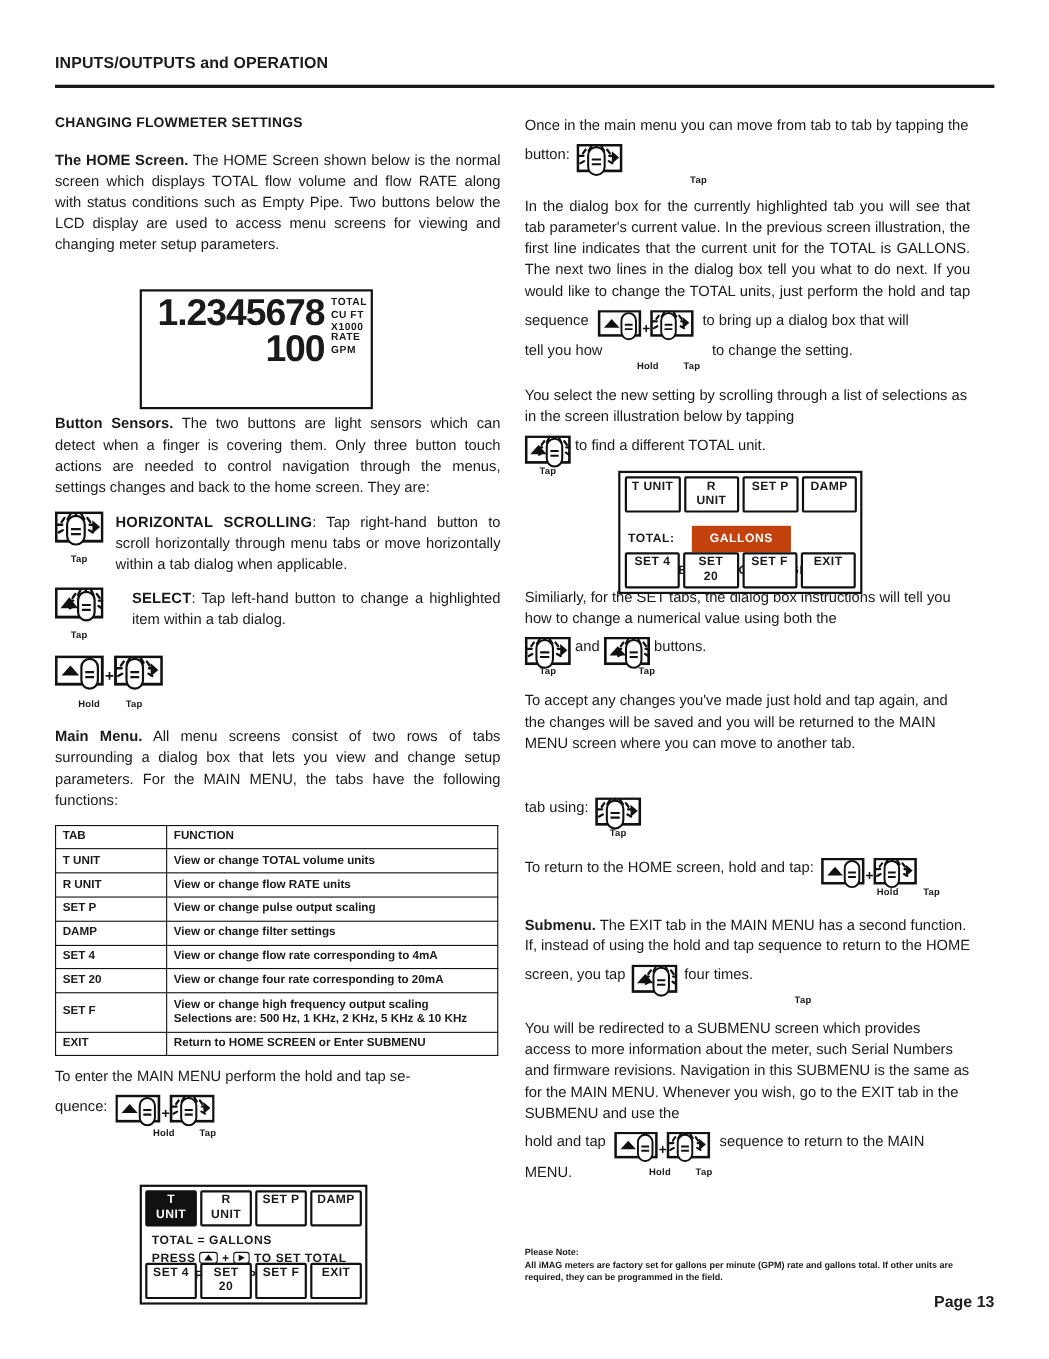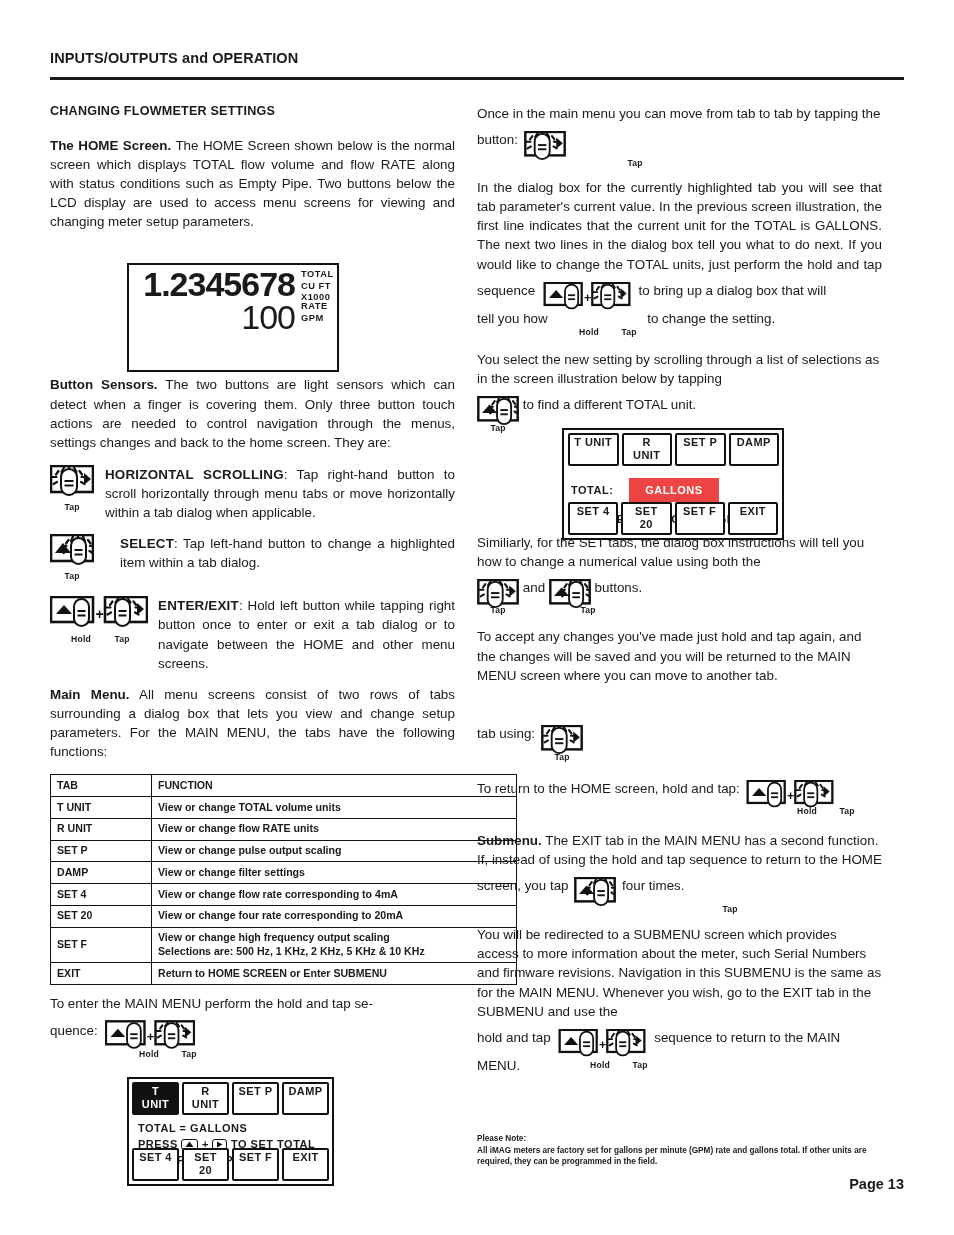--- a/index.html
+++ b/index.html
@@ -38,21 +38,21 @@
     position:absolute;left:127px;top:263px;width:208px;height:105px;
     border:2.5px solid #111;background:#fff;
   }
   #lcd .big{
     position:absolute;left:6px;top:2px;width:160px;text-align:right;
     font-size:34px;font-weight:bold;letter-spacing:-1px;line-height:34px;
     font-family:"Liberation Sans",sans-serif;
   }
   #lcd .big2{
     position:absolute;left:6px;top:35px;width:160px;text-align:right;
-    font-size:34px;font-weight:normal;letter-spacing:-1px;line-height:34px;
+    font-size:34px;font-weight:bold;letter-spacing:-1px;line-height:34px;
   }
   #lcd .units{
     position:absolute;left:172px;top:4px;
     font-size:9.3px;font-weight:bold;line-height:11.6px;letter-spacing:.5px;
   }
   #lcd .units2{
     position:absolute;left:172px;top:36px;
     font-size:9.3px;font-weight:bold;line-height:11.6px;letter-spacing:.5px;
   }
   .caplbl{
@@ -61,21 +61,21 @@
   }
 
   
   .act{position:relative;margin:0 0 12px 0;min-height:46px;}
   .act .ic{position:absolute;left:0;top:0;}
   .act .tx{font-size:13.4px;line-height:1.43;text-align:justify;}
   .act .tx .h{font-weight:bold;letter-spacing:.2px;}
 
   
   table.tab{
-    border-collapse:collapse;width:467px;margin-top:2px;
+    border-collapse:collapse;width:403px;margin-top:2px;
     font-size:10.6px;
   }
   table.tab td{
     border:1.4px solid #111;padding:3.5px 6px;font-weight:bold;vertical-align:middle;
     line-height:1.3;
   }
   table.tab td.c1{width:88px;}
 
   
   .scr{border:2.5px solid #111;background:#fff;position:relative;}
@@ -85,21 +85,21 @@
     font-size:11px;font-weight:bold;letter-spacing:.4px;
     padding:1px 4px 2px 4px;text-align:center;line-height:13px;background:#fff;
   }
   .tabbox.sel{background:#111;color:#fff;}
   .scr .dlg{font-size:11px;font-weight:bold;letter-spacing:.5px;line-height:16px;}
   .keycap{
     display:inline-block;border:1.6px solid #111;border-radius:3px;
     padding:0 2px;line-height:9px;vertical-align:middle;position:relative;top:-1px;
   }
   .keycap svg{display:block;}
-  .hilite{background:#ef4444;color:#fff;padding:4px 16px;display:inline-block;letter-spacing:1px;}
+  .hilite{background:#c2410c;color:#fff;padding:4px 16px;display:inline-block;letter-spacing:1px;}
 
   
   #note{
     position:absolute;left:477px;top:1133px;width:400px;
     font-size:8.2px;font-weight:bold;line-height:11.5px;
   }
   #pageno{
     position:absolute;left:777px;top:1176px;width:127px;text-align:right;
     font-size:14.5px;font-weight:bold;
   }
@@ -212,23 +212,20 @@
           </g>
           <rect x="65" y="3" width="15" height="27" rx="7.5" fill="#fff" stroke="#111" stroke-width="2"></rect>
           <line x1="68.5" y1="15" x2="76.5" y2="15" stroke="#111" stroke-width="2"></line>
           <line x1="68.5" y1="19.5" x2="76.5" y2="19.5" stroke="#111" stroke-width="2"></line>
           <polygon points="87,7 94,13 87,19" fill="#111"></polygon>
         </svg>
         <div style="position:relative;height:11px;margin-top:1px;">
           <div class="caplbl" style="position:absolute;left:14px;width:34px;">Hold</div>
           <div class="caplbl" style="position:absolute;left:55px;width:34px;">Tap</div>
         </div>
-      </div>
-      <div class="tx" style="margin-left:108px;">
-        <span class="h">ENTER/EXIT</span><span>: Hold left button while tapping right button once to enter or exit a tab dialog or to navigate between the HOME and  other menu screens.</span>
       </div>
     </div>
 
     <p class="body" style="margin-top:2px;">
       <b>Main Menu.</b>
       <span>All menu screens consist of two rows of tabs surrounding a dialog box that lets you view and change setup parameters. For the MAIN MENU, the tabs have the following functions:</span>
     </p>
 
     <table class="tab">
       <tbody id="tab-table-body">

